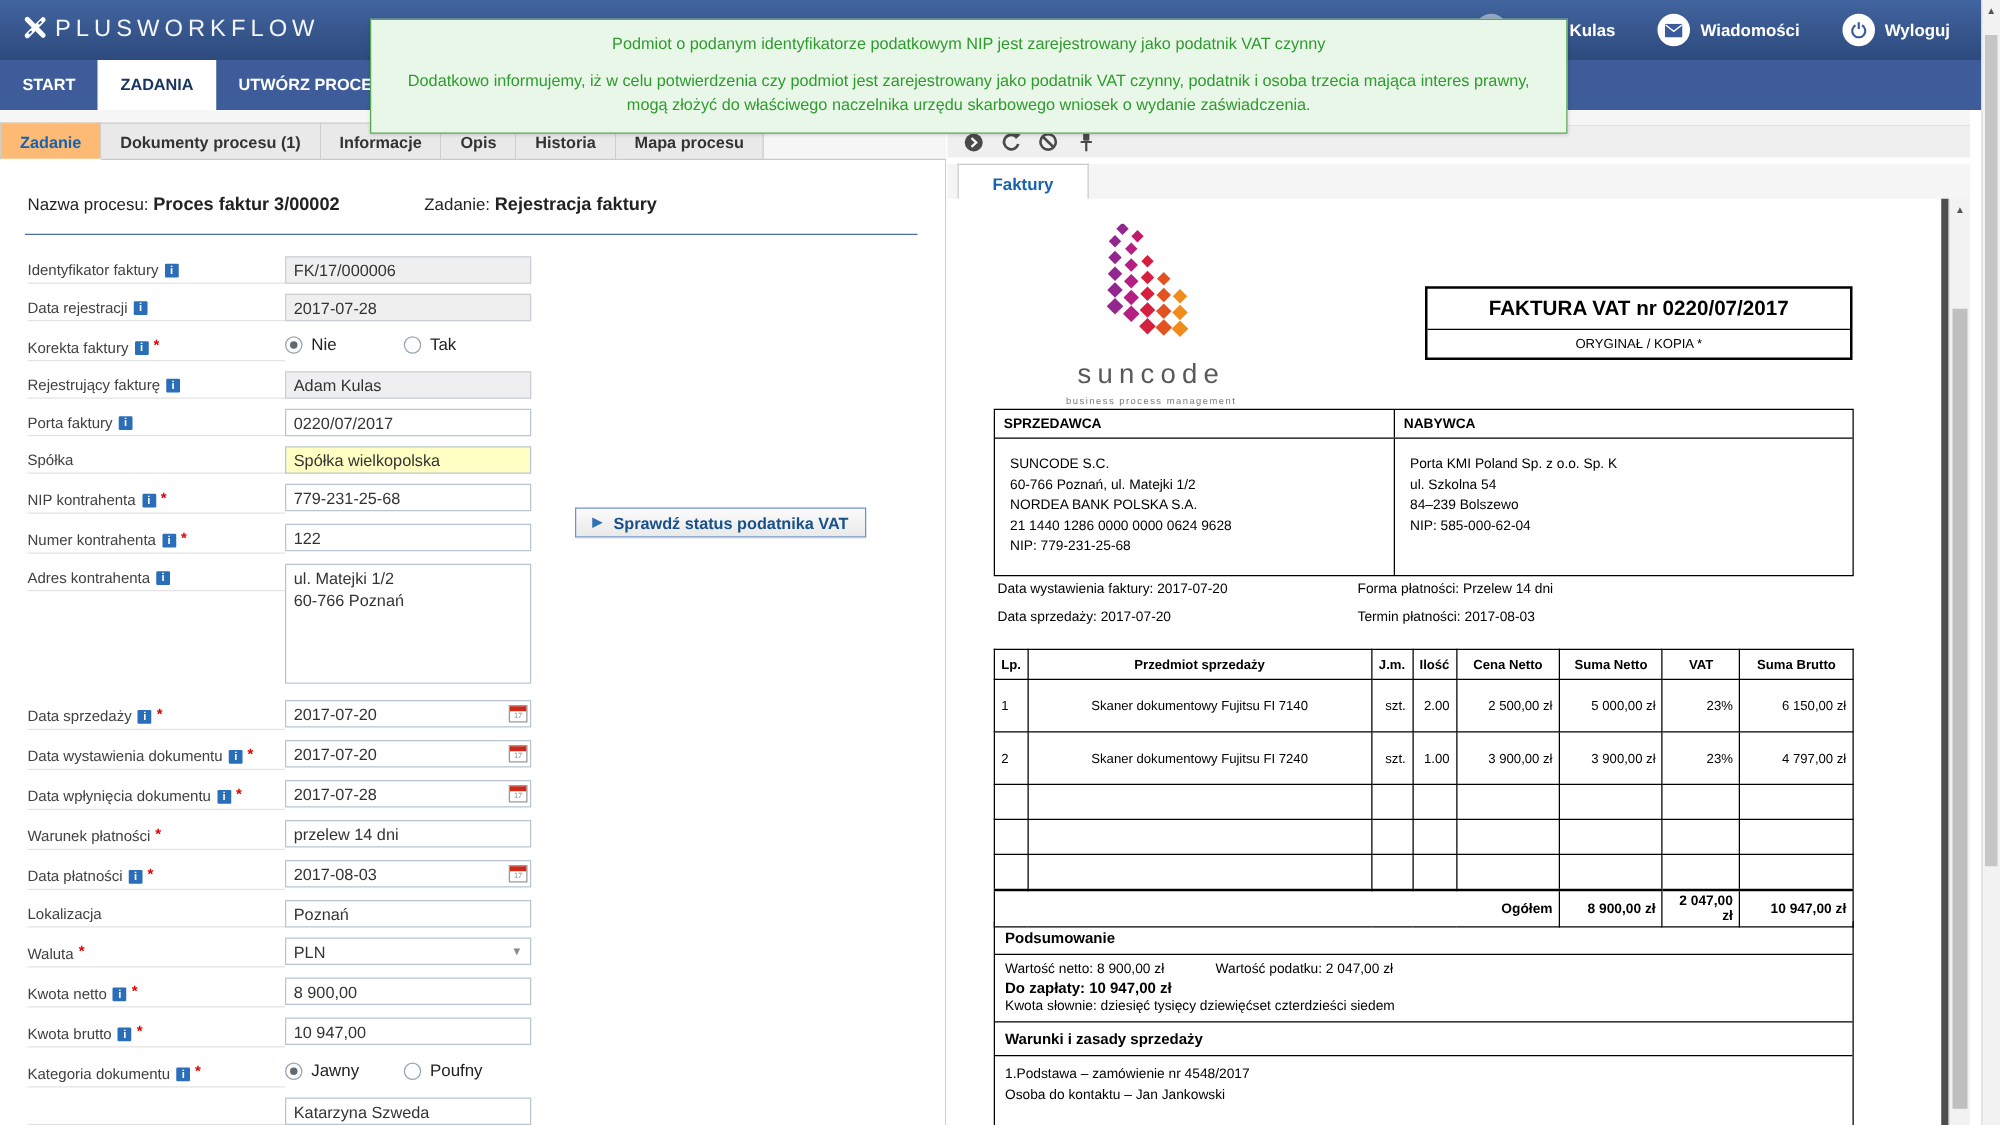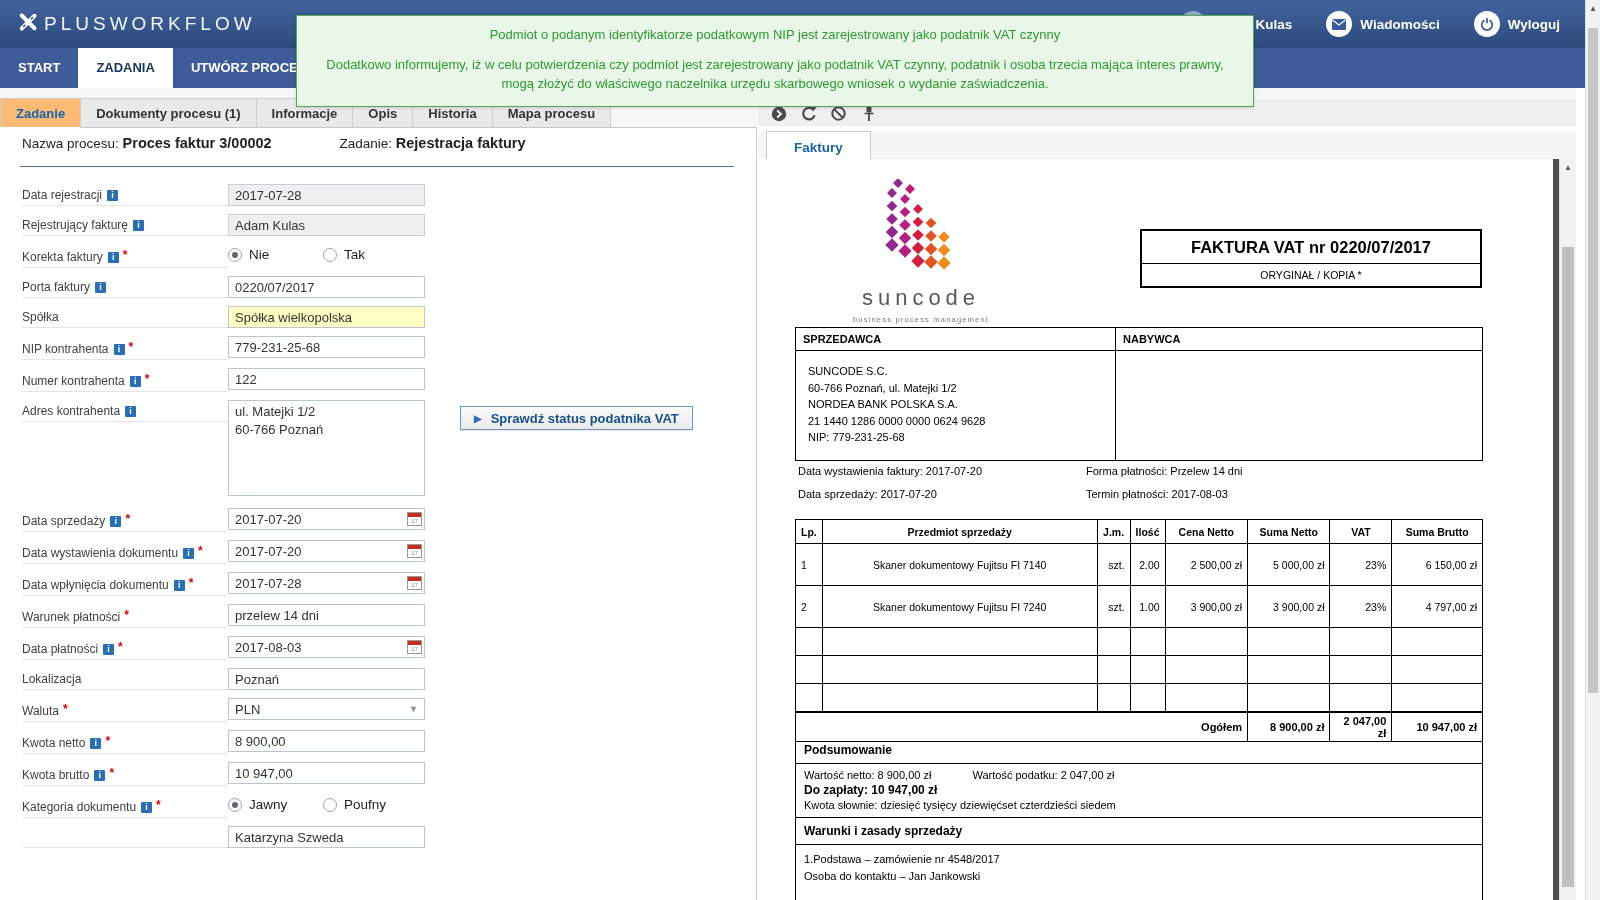--- a/index.html
+++ b/index.html
@@ -30,21 +30,21 @@
 
   
   .left-panel { position:absolute; left:0; top:88px; width:757px; bottom:0; background:#f6f6f6; }
   .subtabs { display:flex; align-items:flex-end; margin-top:10px; }
   .subtab { height:30px; line-height:29px; padding:0 15px; font-size:13px; font-weight:bold; color:#333;
     background:#e9e9e9; border:1px solid #cecece; border-left:none; border-bottom:1px solid #c9c9c9; cursor:pointer; white-space:nowrap;}
   .subtab:first-child { border-left:1px solid #cecece; }
   .subtab.active { background:#fdba74; color:#1763af; border-bottom-color:#fff; }
   .subtab-filler { flex:1; height:30px; border-bottom:1px solid #c9c9c9; }
   .panel-body { position:absolute; left:0; top:40px; right:0; bottom:0; background:#fff; border-right:1px solid #cfcfcf; overflow:hidden; }
-  .proc-title { padding:7px 0 0 22px; font-size:13.5px; color:#222; }
+  .proc-title { padding:28px 0 0 22px; font-size:13.5px; color:#222; }
   .proc-title b { font-size:14.5px; }
   .pt-group2 { margin-left:64px; }
   .blue-hr { margin:15px 0 0 20px; width:714px; border-top:1px solid #4a6f9f; }
 
   
   .task-form { margin:17px 0 0 22px; }
   .frow { display:flex; align-items:flex-start; margin-bottom:8px; }
   .flabel { width:206px; font-size:12px; color:#414141; padding:4px 0 3px 0; border-bottom:1px solid #e4e4e4; min-height:22px; }
   .ii { display:inline-block; width:11px; height:11px; background:#2a6db8; color:#fff; font-size:9px; font-weight:bold;
     line-height:11px; text-align:center; margin-left:5px; border-radius:1px; vertical-align:1px; cursor:pointer;}
@@ -202,39 +202,43 @@
     <div class="panel-body">
       <div class="proc-title">
         <span>Nazwa procesu:</span>
         <b>Proces faktur 3/00002</b>
         <span class="pt-group2">Zadanie:</span>
         <b>Rejestracja faktury</b>
       </div>
       <div class="blue-hr"></div>
       <div class="task-form">
           <div class="frow">
+            <div class="flabel"><span>Identyfikator faktury</span><span class="ii">i</span></div>
+            <div class="fctrl"><input class="inp ro" readonly="" value="FK/17/000006" style=""></div>
+          </div>
+          <div class="frow">
             <div class="flabel"><span>Data rejestracji</span><span class="ii">i</span></div>
             <div class="fctrl"><input class="inp ro" readonly="" value="2017-07-28" style=""></div>
-          </div>
-          <div class="frow">
-            <div class="flabel"><span>Rejestrujący fakturę</span><span class="ii">i</span></div>
-            <div class="fctrl"><input class="inp ro" readonly="" value="Adam Kulas" style=""></div>
           </div>
           <div class="frow">
             <div class="flabel"><span>Korekta faktury</span><span class="ii">i</span><span class="rq">*</span></div>
             <div class="fctrl radios">
               <span class="radio-opt">
                 <span class="rc on"></span>
                 <span>Nie</span>
               </span>
               <span class="radio-opt">
                 <span class="rc"></span>
                 <span>Tak</span>
               </span>
             </div>
+          </div>
+          <div class="frow">
+            <div class="flabel"><span>Rejestrujący fakturę</span><span class="ii">i</span></div>
+            <div class="fctrl"><input class="inp ro" readonly="" value="Adam Kulas" style=""></div>
           </div>
           <div class="frow">
             <div class="flabel"><span>Porta faktury</span><span class="ii">i</span></div>
             <div class="fctrl"><input class="inp" value="0220/07/2017" style=""></div>
           </div>
           <div class="frow">
             <div class="flabel"><span>Spółka</span></div>
             <div class="fctrl"><input class="inp hl" value="Spółka wielkopolska" style=""></div>
           </div>
           <div class="frow">
@@ -395,20 +399,26 @@
           <div class="ip-cell-r">NABYWCA</div>
         </div>
         <div class="ip-body">
           <div class="ip-cell-l">
               <div>SUNCODE S.C.</div>
               <div>60-766 Poznań, ul. Matejki 1/2</div>
               <div>NORDEA BANK POLSKA S.A.</div>
               <div>21 1440 1286 0000 0000 0624 9628</div>
               <div>NIP: 779-231-25-68</div>
             </div>
+          <div class="ip-cell-r">
+              <div>Porta KMI Poland Sp. z o.o. Sp. K</div>
+              <div>ul. Szkolna 54</div>
+              <div>84–239 Bolszewo</div>
+              <div>NIP: 585-000-62-04</div>
+            </div>
         </div>
       </div>
       <div class="inv-meta">
         <div class="col-l">
             <div>Data wystawienia faktury: 2017-07-20</div>
             <div>Data sprzedaży: 2017-07-20</div>
           </div>
         <div class="col-r">
             <div>Forma płatności: Przelew 14 dni</div>
             <div>Termin płatności: 2017-08-03</div>

